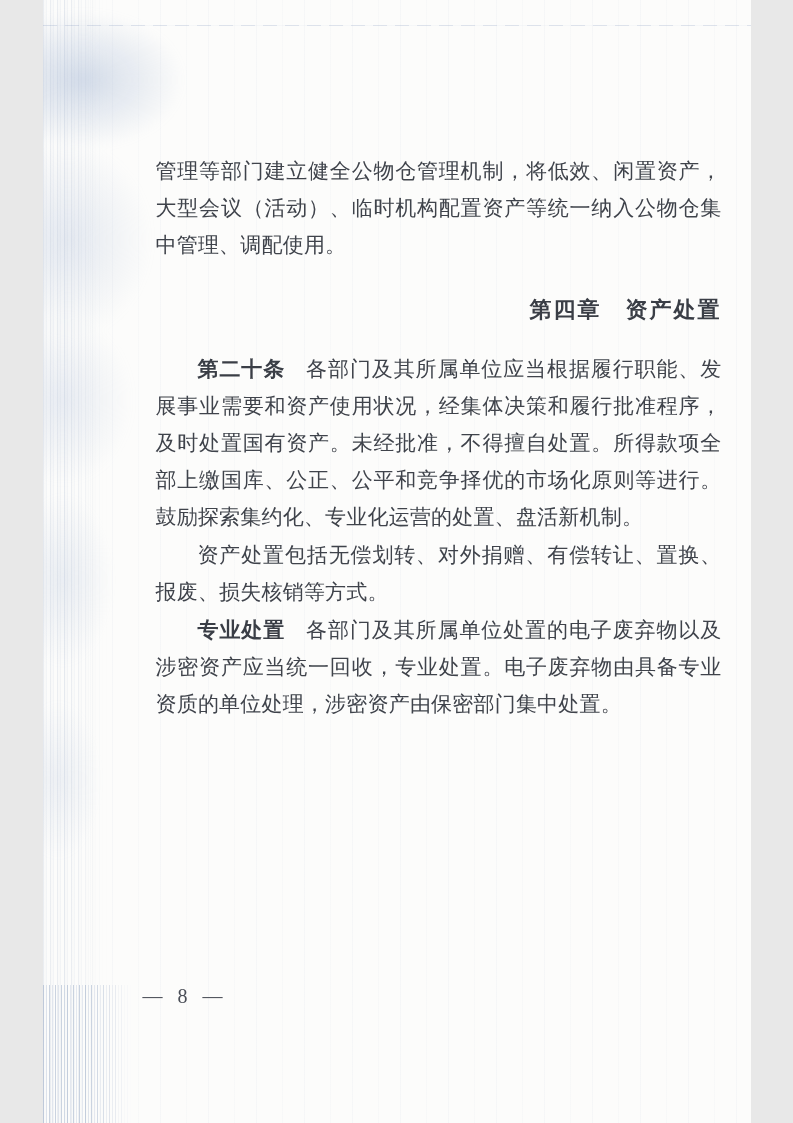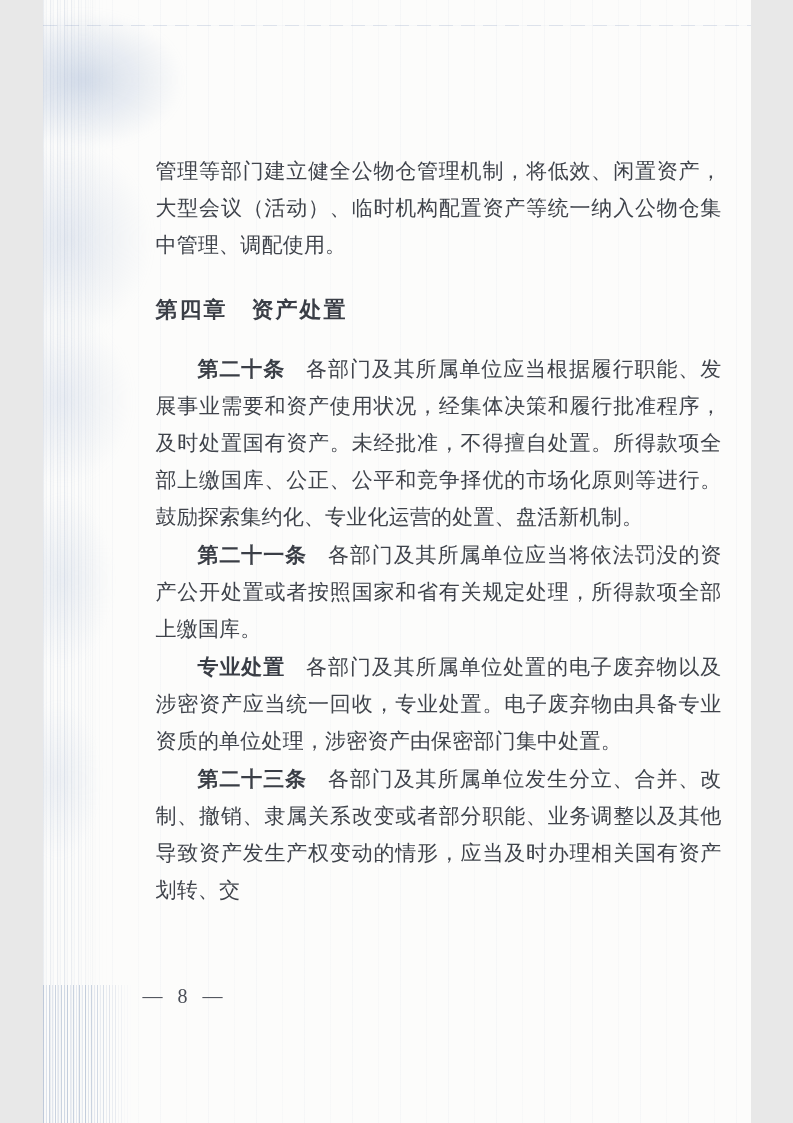--- a/index.html
+++ b/index.html
@@ -105,21 +105,21 @@
     color: #3a3e46;
     margin-top: 20px;
   }
   .para-label:not(:empty) { margin-right: 21px; }
 
   .chapter {
     margin: 27px 0 22px 0;
     font-size: 22px;
     line-height: 37px;
     font-weight: bold;
-    text-align: left;
+    text-align: right;
     letter-spacing: 2px;
     font-family: "Liberation Sans", "DejaVu Sans", sans-serif;
     color: #3a3e46;
   }
 
   .page-number {
     position: absolute;
     left: 100px; top: 985px;
     font-size: 20px;
     letter-spacing: 5px;
@@ -140,24 +140,23 @@
   <div class="right-dotline"></div>
 
   <div class="content">
 
     <p class="para no-indent">管理等部门建立健全公物仓管理机制，将低效、闲置资产，大型会议（活动）、临时机构配置资产等统一纳入公物仓集中管理、调配使用。</p>
 
     <h2 class="chapter">第四章　资产处置</h2>
 
     <p class="para"><span class="para-label">第二十条</span><span>各部门及其所属单位应当根据履行职能、发展事业需要和资产使用状况，经集体决策和履行批准程序，及时处置国有资产。未经批准，不得擅自处置。所得款项全部上缴国库、公正、公平和竞争择优的市场化原则等进行。鼓励探索集约化、专业化运营的处置、盘活新机制。</span></p>
 
+    <p class="para"><span class="para-label"></span><span>资产处置包括无偿划转、对外捐赠、有偿转让、置换、报废、损失核销等方式。</span></p>
 
-    <p class="para"><span class="para-label">第二十一条</span><span>各部门及其所属单位应当将依法罚没的资产公开处置或者按照国家和省有关规定处理，所得款项全部上缴国库。</span></p>
 
     <p class="para"><span class="para-label">专业处置</span><span>各部门及其所属单位处置的电子废弃物以及涉密资产应当统一回收，专业处置。电子废弃物由具备专业资质的单位处理，涉密资产由保密部门集中处置。</span></p>
 
-    <p class="para"><span class="para-label">第二十三条</span><span>各部门及其所属单位发生分立、合并、改制、撤销、隶属关系改变或者部分职能、业务调整以及其他导致资产发生产权变动的情形，应当及时办理相关国有资产划转、交</span></p>
 
   </div>
 
   <div class="page-number">— 8 —</div>
 
 </div>
 
 </body></html>

